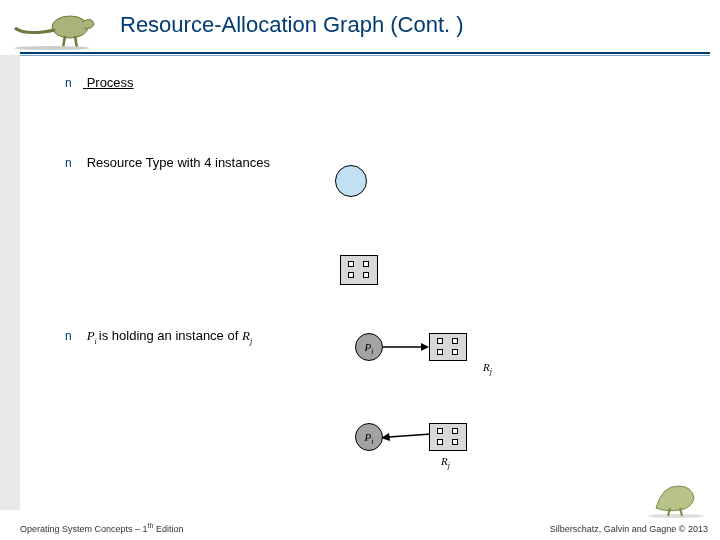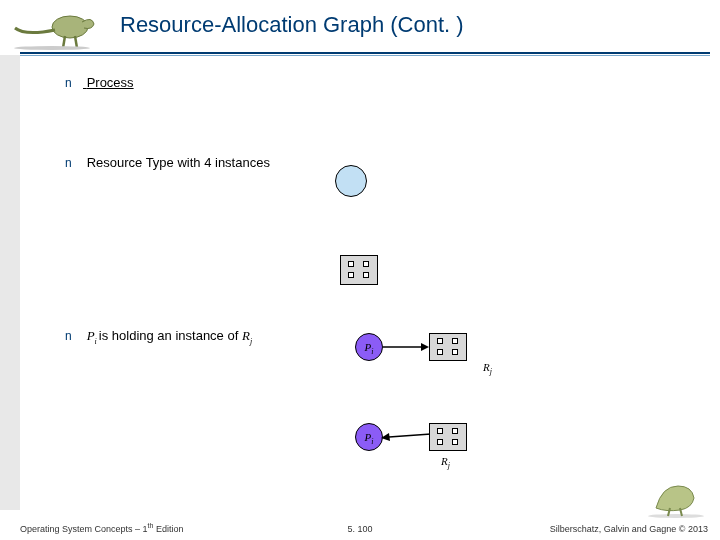--- a/index.html
+++ b/index.html
@@ -88,21 +88,21 @@
   .hold-diag {
     position: absolute;
     left: 290px; top: 348px;
     width: 120px; height: 58px;
   }
   .pnode {
     position: absolute;
     width: 28px; height: 28px;
     border: 1px solid #000;
     border-radius: 50%;
-    background: #8b5cf6;
+    background: #a3a3a3;
     font-style: italic;
     font-size: 11px;
     text-align: center;
     line-height: 26px;
     font-family: 'Times New Roman', serif;
   }
   .rnode {
     position: absolute;
     width: 38px; height: 28px;
     border: 1px solid #000;
@@ -236,15 +236,14 @@
     <path d="M10 30 q6 -22 22 -22 q14 0 16 12 q-2 10 -14 12 q-14 2 -24 -2" fill="#b8c487" stroke="#7a8a4e"></path>
     <line x1="24" y1="30" x2="22" y2="38" stroke="#7a8a4e" stroke-width="2"></line>
     <line x1="34" y1="30" x2="36" y2="38" stroke="#7a8a4e" stroke-width="2"></line>
   </svg>
 </div>
 
 <div class="footer">
   <div class="foot-left">
     <span>Operating System Concepts – 1</span><span class="sup">th</span><span> Edition</span>
   </div>
-  <div class="foot-center">5. 100</div>
   <div class="foot-right">Silberschatz, Galvin and Gagne © 2013</div>
 </div>
 
 </body></html>

